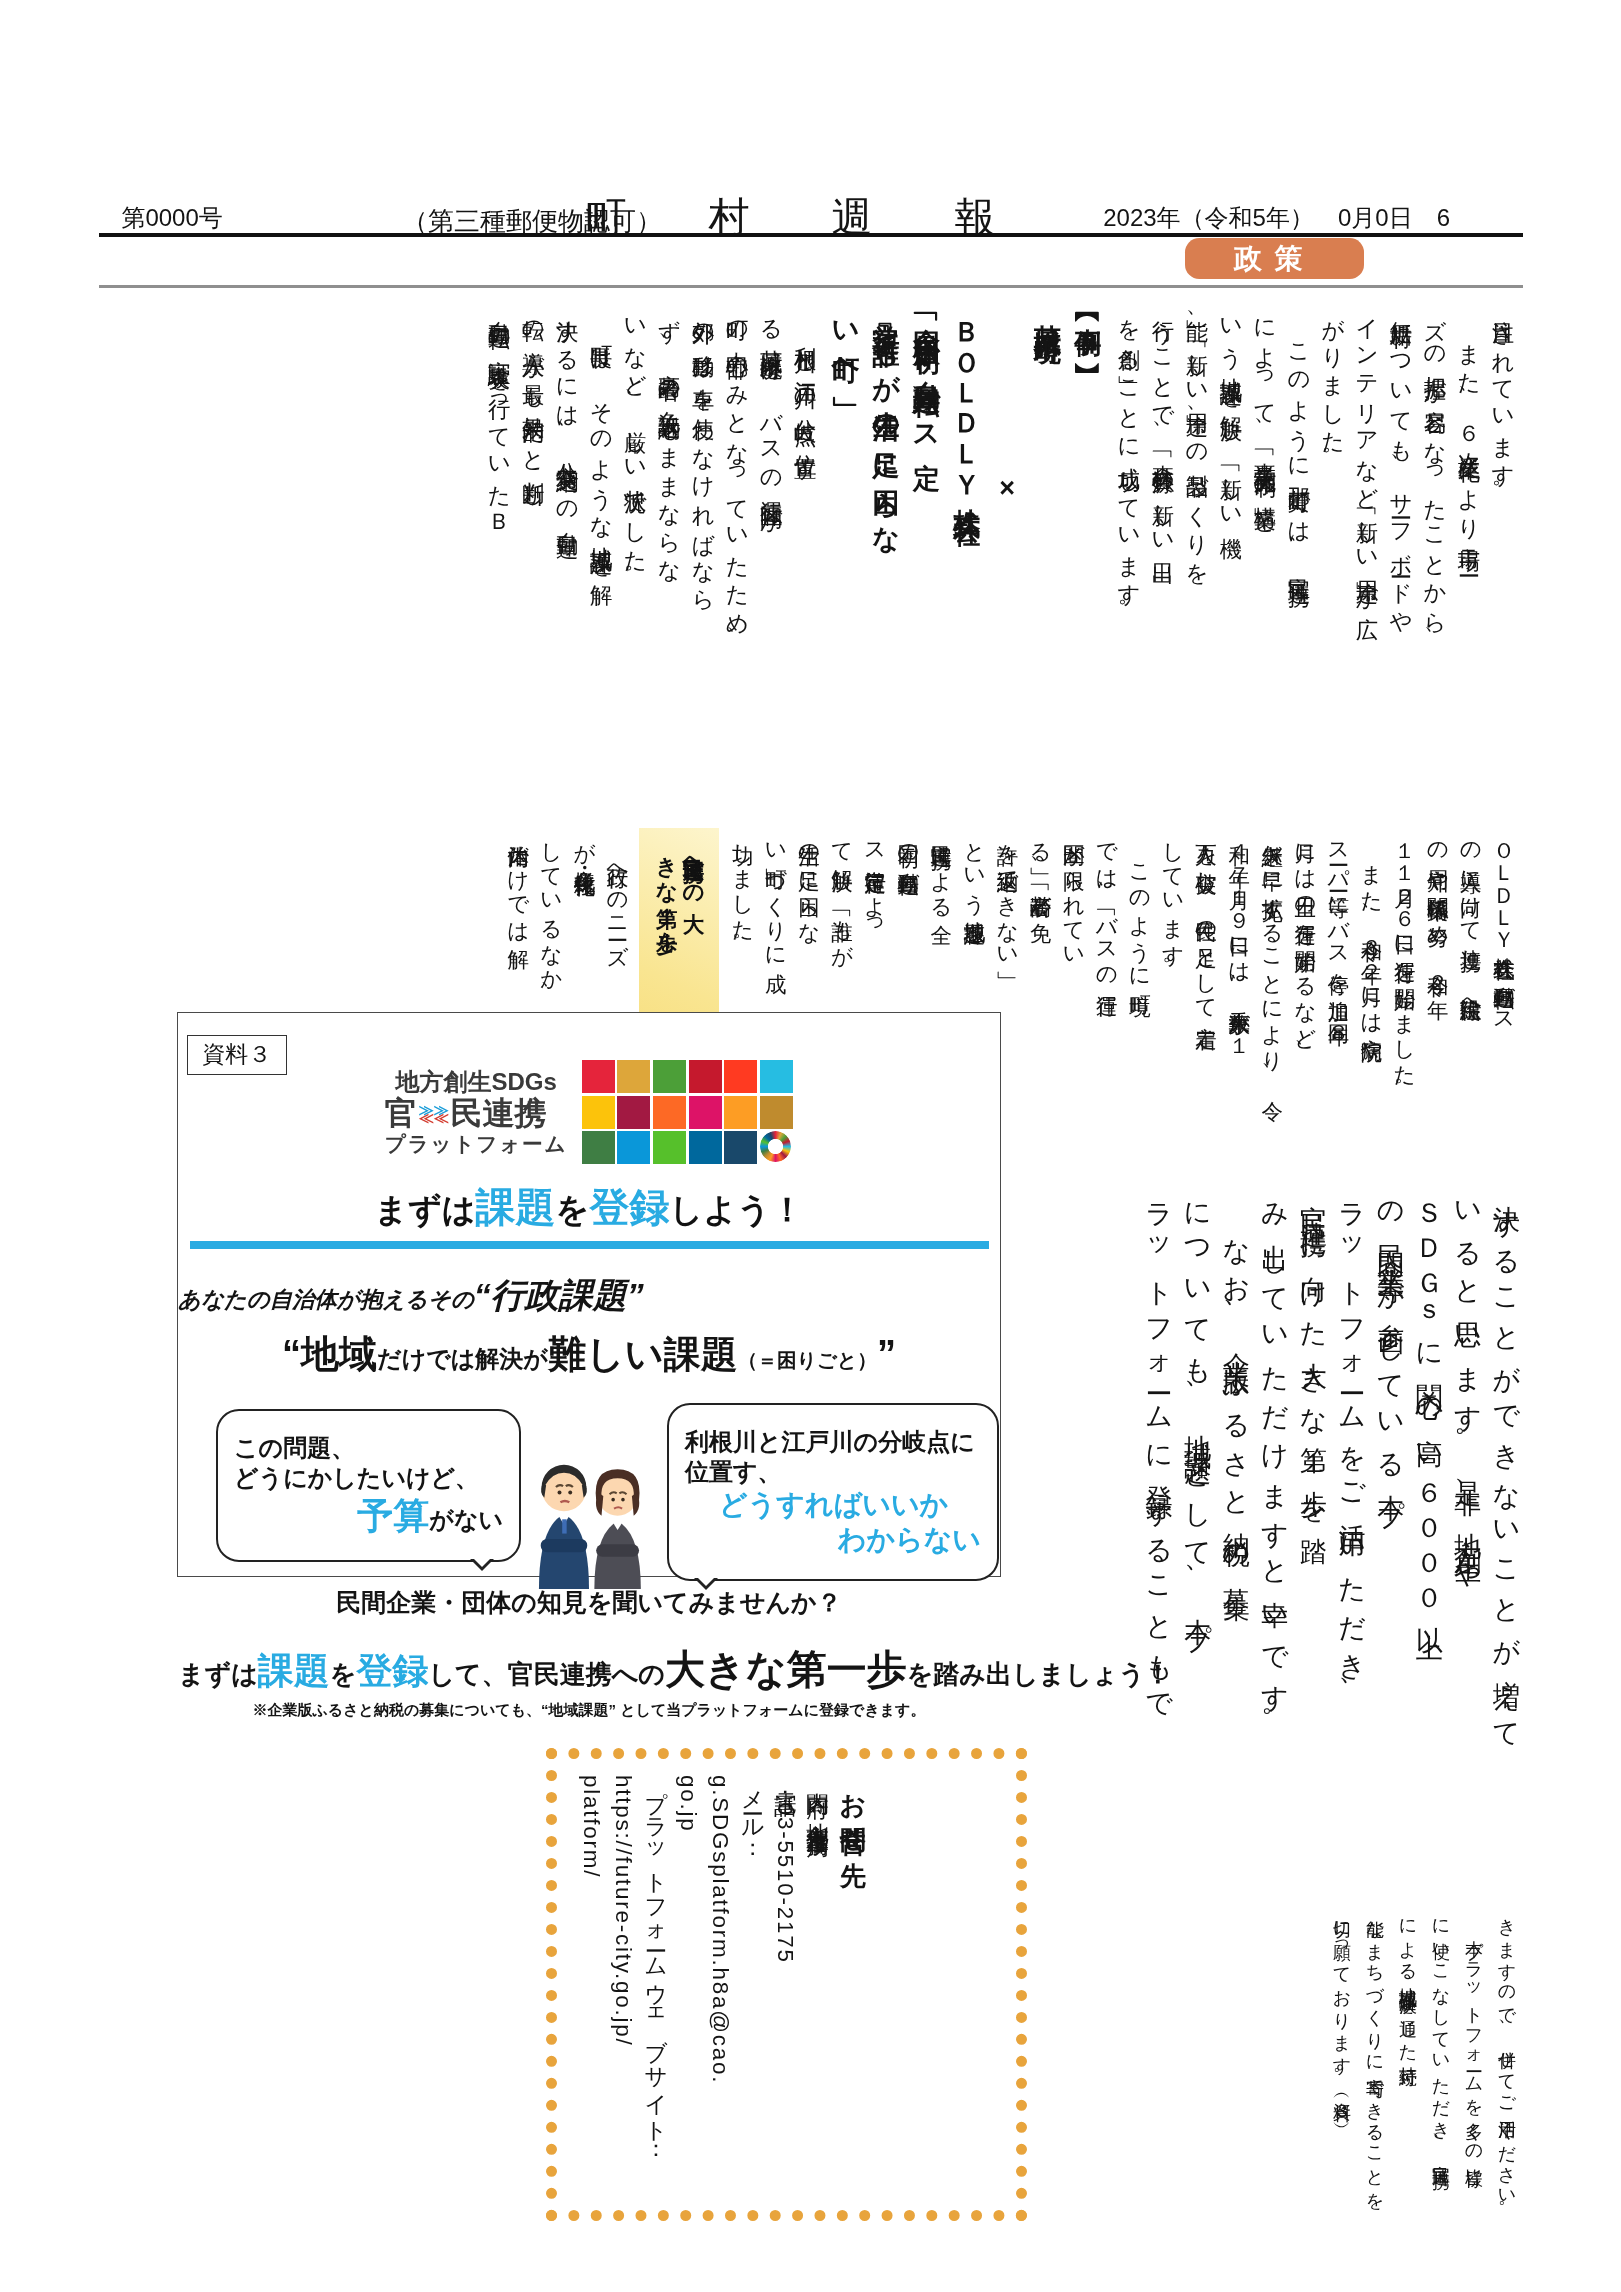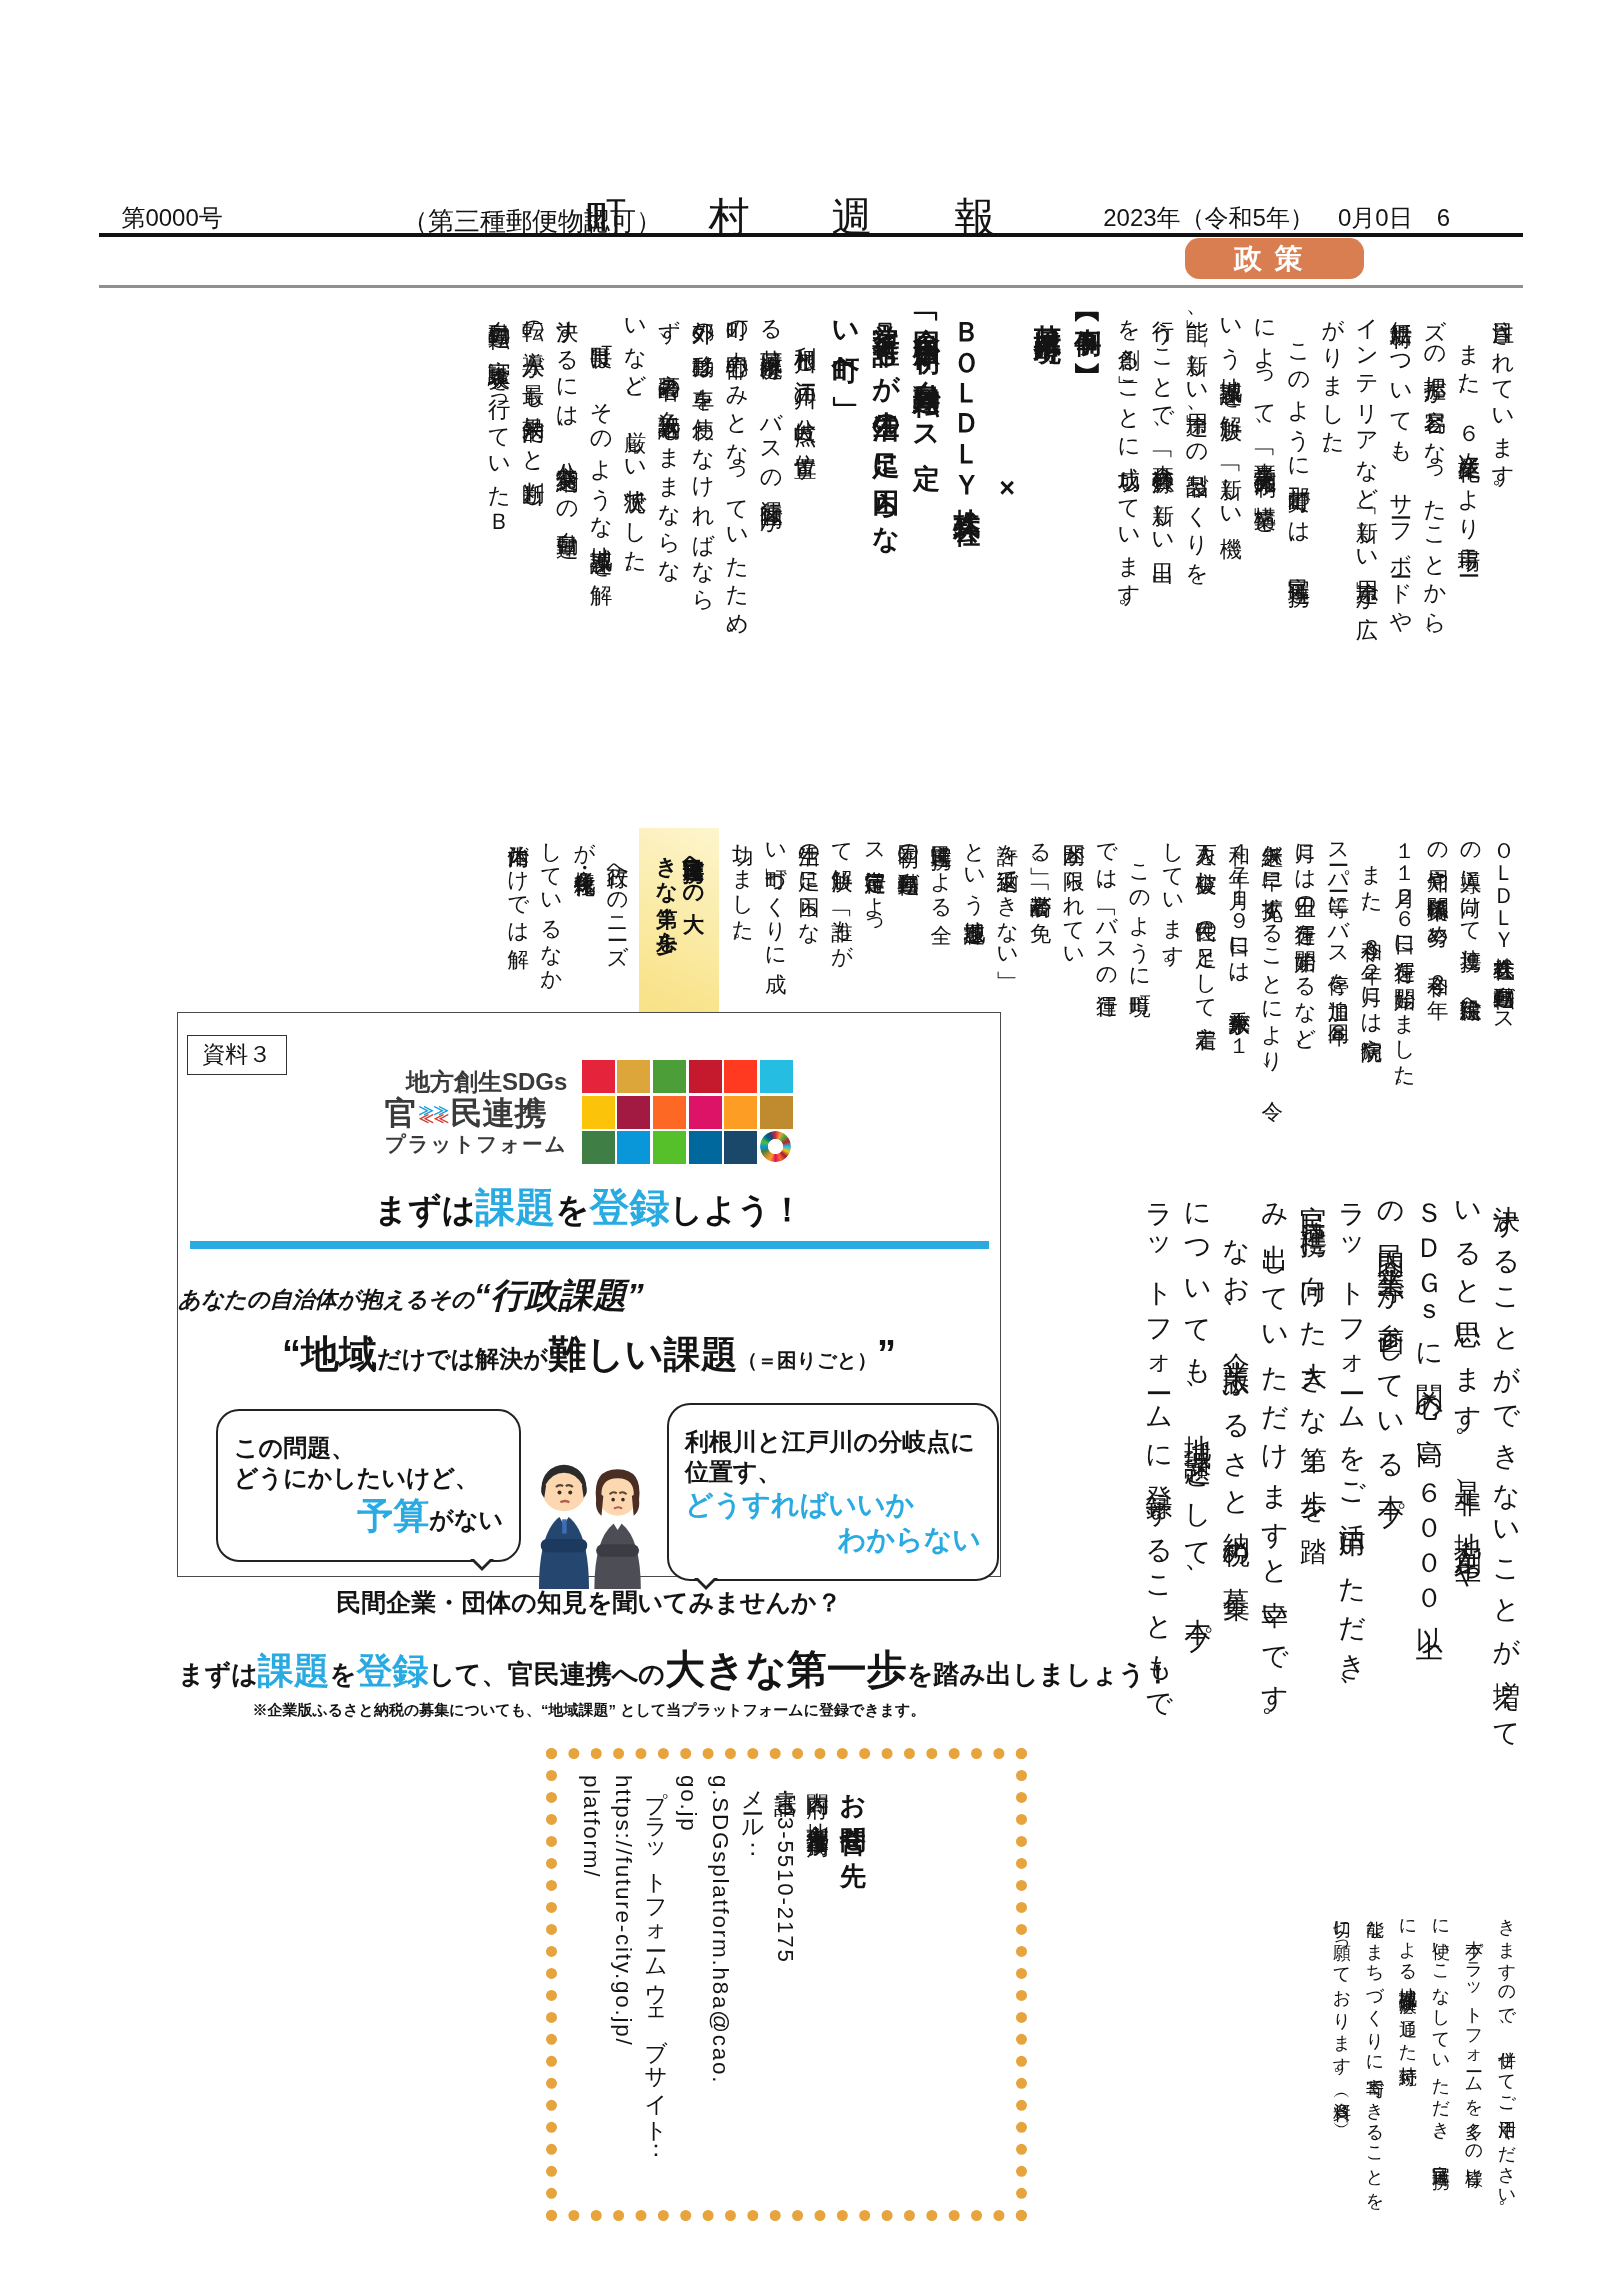--- a/index.html
+++ b/index.html
@@ -33,21 +33,21 @@
   .case-heading p:nth-child(3){text-indent:6.3em;}
   .highlight-block{margin:0 9px;padding:12.5px 10.7px 23px 10.7px;
                    background:linear-gradient(205deg,#fdf5cd 0%,#f9e591 45%,#f5d45e 100%);}
   .highlight-block p{font-weight:bold;font-size:24px;letter-spacing:1.8px;margin:0 5.4px;color:#111;}
   
   .shiryo-box{position:absolute;left:177px;top:1012px;width:824px;height:565px;background:#fff;
               border:1.8px solid #4a4a4a;box-sizing:border-box;}
   .shiryo-label{position:absolute;left:9px;top:21.5px;border:1.8px solid #333;padding:3.6px 14.3px;
                 font-size:23px;background:#fff;}
   .logo-row{display:flex;justify-content:center;align-items:center;gap:14.3px;margin-top:47px;}
-  .logo-text{text-align:right;color:#3a3a3a;line-height:1.12;}
+  .logo-text{text-align:center;color:#3a3a3a;line-height:1.12;}
   .logo-l1{font-size:24px;font-weight:bold;}
   .logo-l2{font-size:32px;font-weight:bold;display:flex;align-items:center;}
   .logo-mark{display:inline-flex;flex-direction:column;line-height:.55;font-size:15px;margin:0 1.8px;}
   .logo-mark .mk-b{color:#1b9dd9;}
   .logo-mark .mk-r{color:#d33b2f;}
   .logo-l3{font-size:20.6px;font-weight:bold;letter-spacing:1.8px;}
   .sdg-grid{display:grid;grid-template-columns:repeat(6,33px);grid-auto-rows:33px;gap:2.7px;}
   .sdg-tile{width:33px;height:33px;}
   .sdg-wheel{width:31px;height:31px;border-radius:50%;
              background:conic-gradient(#e5243b,#dda63a,#4c9f38,#c5192d,#26bde2,#fcc30b,#a21942,
@@ -64,21 +64,21 @@
   .ig-lead2 .s{font-size:24px;}
   .ig-lead2 .bb{font-size:37px;}
   .ig-lead2 .sm{font-size:19.7px;}
   .bubble-row{position:relative;margin-top:23px;height:179px;}
   .bubble{position:absolute;border:2.7px solid #222;border-radius:23px;background:#fff;
           padding:22px 16px;font-weight:bold;font-size:24px;line-height:1.25;}
   .bubble-left{left:38px;top:5.4px;width:269px;}
   .bubble-right{left:489px;top:0;width:296px;}
   .bubble .blue{color:#29abe2;}
   .bubble-left .budget{font-size:36px;}
-  .bubble-right .blue{font-size:28px;}
+  .bubble-right .blue{font-size:28px;margin-left:34px;}
   .t-right{text-align:right;}
   .bubble::after{content:"";position:absolute;bottom:-23px;border:12.5px solid transparent;border-top-color:#222;}
   .bubble::before{content:"";position:absolute;bottom:-16px;border:9.9px solid transparent;border-top-color:#fff;z-index:1;}
   .bubble-left::after{right:25px;}  .bubble-left::before{right:28px;}
   .bubble-right::after{left:25px;}  .bubble-right::before{left:28px;}
   .people{position:absolute;left:50%;transform:translateX(-50%);top:43px;z-index:2;}
   .ig-question{margin-top:3.6px;text-align:center;font-weight:bold;font-size:25px;}
   .ig-cta{margin-top:23px;text-align:center;font-weight:bold;font-size:26px;white-space:nowrap;}
   .ig-cta .blue-big{color:#29abe2;font-size:36px;}
   .ig-cta .xl{font-size:40px;}

